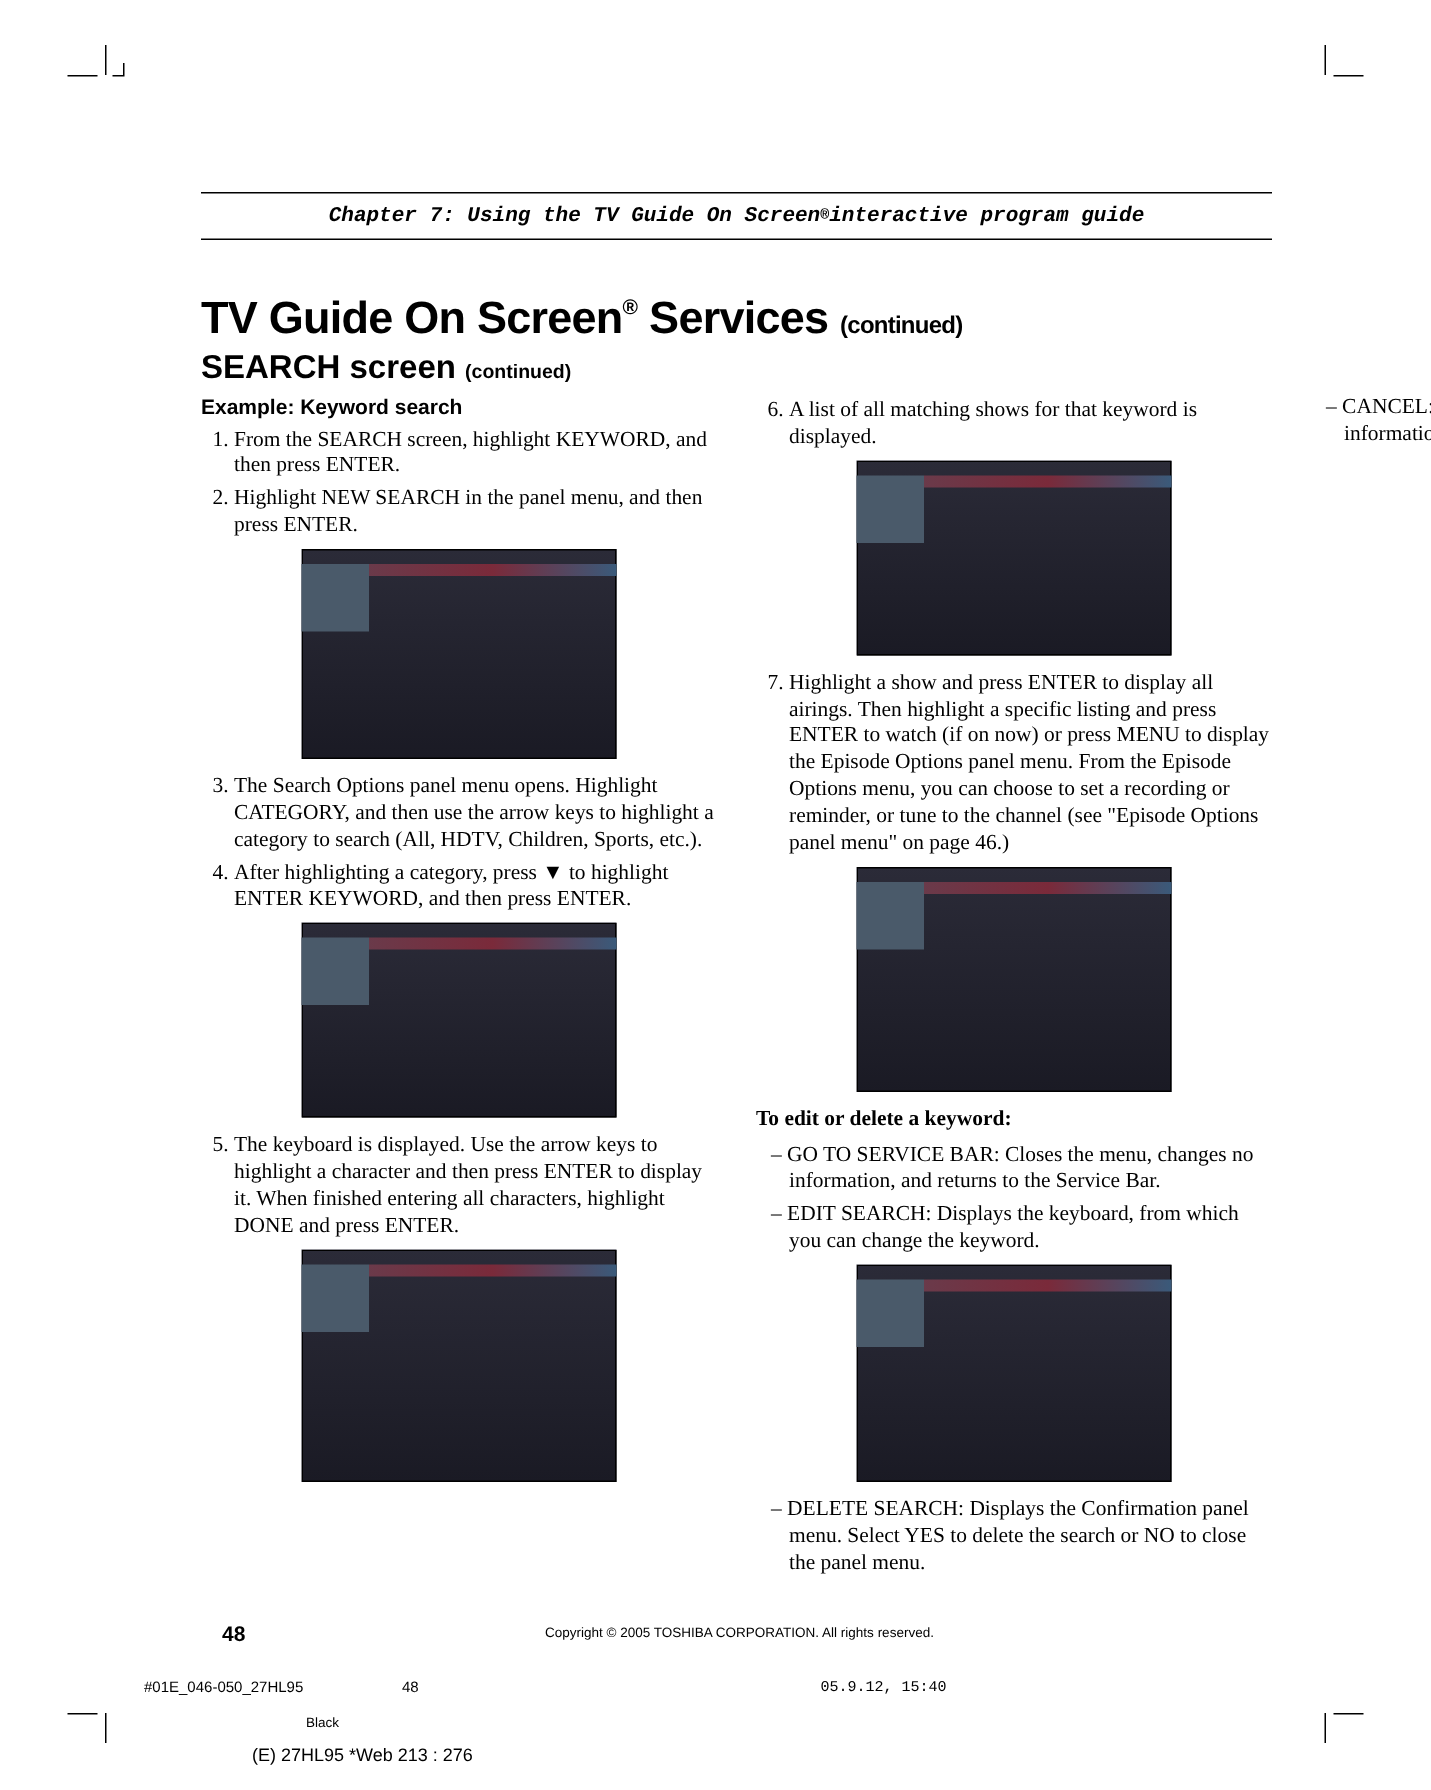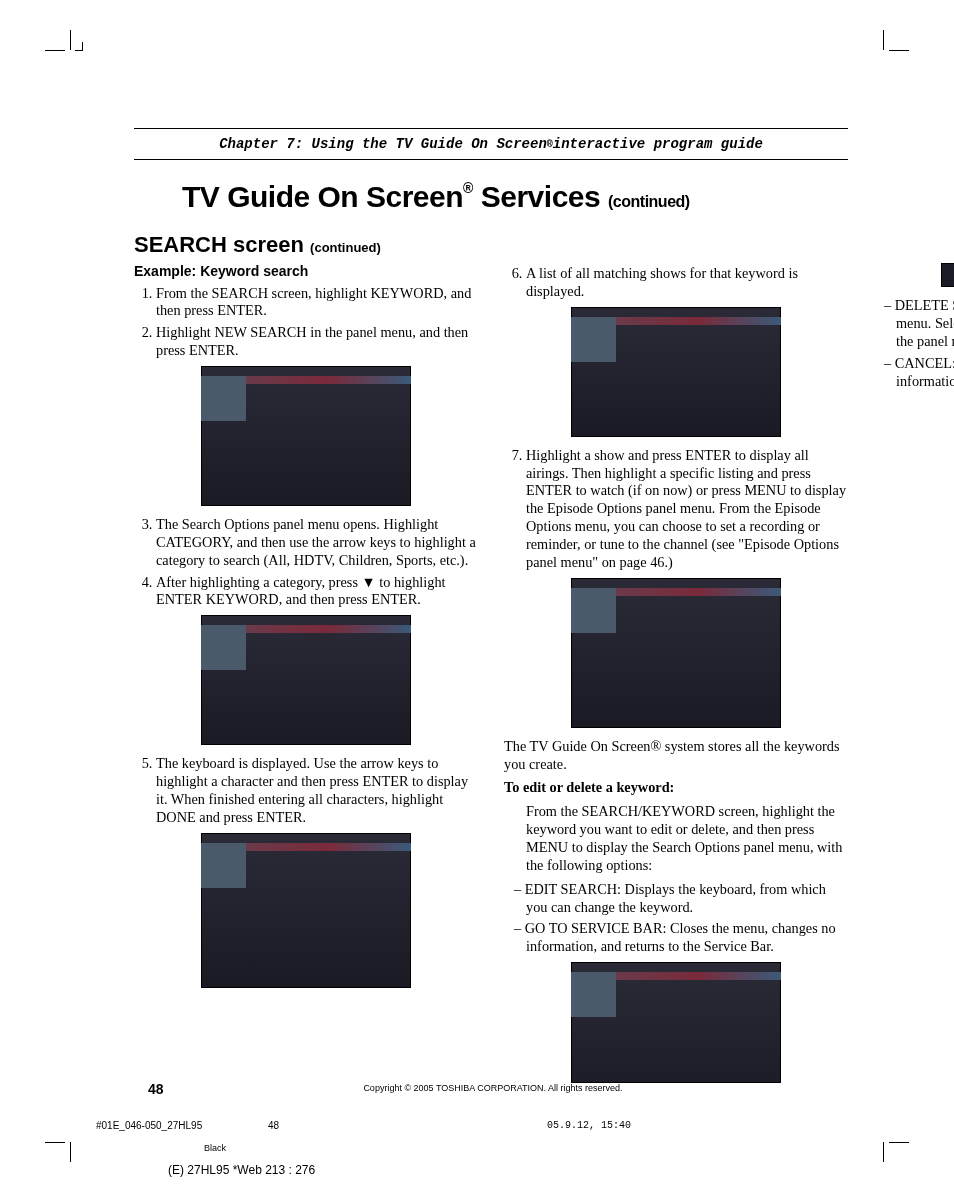--- a/index.html
+++ b/index.html
@@ -15,21 +15,21 @@
   .crop-bl-h { position:absolute; background:#000; top: 1142px; left: 45px; width: 20px; height: 1px; }
   .crop-bl-v { position:absolute; background:#000; top: 1142px; left: 70px; width: 1px; height: 20px; }
   .crop-br-h { position:absolute; background:#000; top: 1142px; right: 45px; width: 20px; height: 1px; }
   .crop-br-v { position:absolute; background:#000; top: 1142px; right: 70px; width: 1px; height: 20px; }
   .crop-tr2-h { position:absolute; background:#000; top: 50px; right: 45px; width: 20px; height: 1px; }
   .crop-tr2-v { position:absolute; background:#000; top: 30px; right: 70px; width: 1px; height: 20px; }
 
   .chapter-bar { position: absolute; top: 128px; left: 134px; right: 106px; height: 30px; border-top: 1px solid #000; border-bottom: 1px solid #000; display: flex; align-items: center; justify-content: center; font-style: italic; font-weight: bold; font-family: Liberation Mono, monospace; font-size: 14px; }
   .reg { font-style: normal; font-weight: bold; font-size: 10px; vertical-align: top; }
 
-  .main-title { position: absolute; top: 180px; left: 134px; font-family: Arial, Helvetica, sans-serif; font-size: 30px; font-weight: 900; letter-spacing: -0.5px; margin-left: 48px; }
+  .main-title { position: absolute; top: 196px; left: 134px; font-family: Arial, Helvetica, sans-serif; font-size: 30px; font-weight: 900; letter-spacing: -0.5px; }
   .main-title .cond { font-family: "Arial Narrow", Arial, sans-serif; }
   .main-title sup { font-size: 14px; vertical-align: top; }
   .main-title .cont { font-size: 16px; font-weight: 700; }
 
   .sub-title { position: absolute; top: 232px; left: 134px; font-family: Arial, Helvetica, sans-serif; font-size: 22px; font-weight: 900; }
   .sub-title .cont2 { font-size: 13px; font-weight: 700; }
 
   .columns { position: absolute; top: 263px; left: 134px; right: 106px; bottom: 110px; column-count: 2; column-gap: 26px; column-fill: auto; font-size: 14.3px; line-height: 1.25; }
   .h4 { font-family: Arial, Helvetica, sans-serif; font-weight: 700; font-size: 14px; margin-bottom: 4px; }
   p { margin: 0 0 6px 0; }
@@ -110,26 +110,24 @@
     <ol start="6" class="break-before">
       <li>A list of all matching shows for that keyword is displayed.</li>
     </ol>
     <div class="img-ph small"></div>
 
     <ol start="7">
       <li>Highlight a show and press ENTER to display all airings. Then highlight a specific listing and press ENTER to watch (if on now) or press MENU to display the Episode Options panel menu. From the Episode Options menu, you can choose to set a recording or reminder, or tune to the channel (see "Episode Options panel menu" on page 46.)</li>
     </ol>
     <div class="img-ph" style="height:150px"></div>
 
-    <p>The TV Guide On Screen® system stores all the keywords you create.</p>
     <p><b>To edit or delete a keyword:</b></p>
-    <p class="indent">From the SEARCH/KEYWORD screen, highlight the keyword you want to edit or delete, and then press MENU to display the Search Options panel menu, with the following options:</p>
     <ul class="dash indent">
+      <li>GO TO SERVICE BAR: Closes the menu, changes no information, and returns to the Service Bar.</li>
       <li>EDIT SEARCH: Displays the keyboard, from which you can change the keyword.</li>
-      <li>GO TO SERVICE BAR: Closes the menu, changes no information, and returns to the Service Bar.</li>
     </ul>
     <div class="img-ph" style="height:145px"></div>
     <ul class="dash indent">
       <li>DELETE SEARCH: Displays the Confirmation panel menu. Select YES to delete the search or NO to close the panel menu.</li>
       <li>CANCEL: Closes the panel menu, changes no information, and returns to the highlighted keyword.</li>
     </ul>
 
   </div>
 
   <div class="page-num">48</div>

